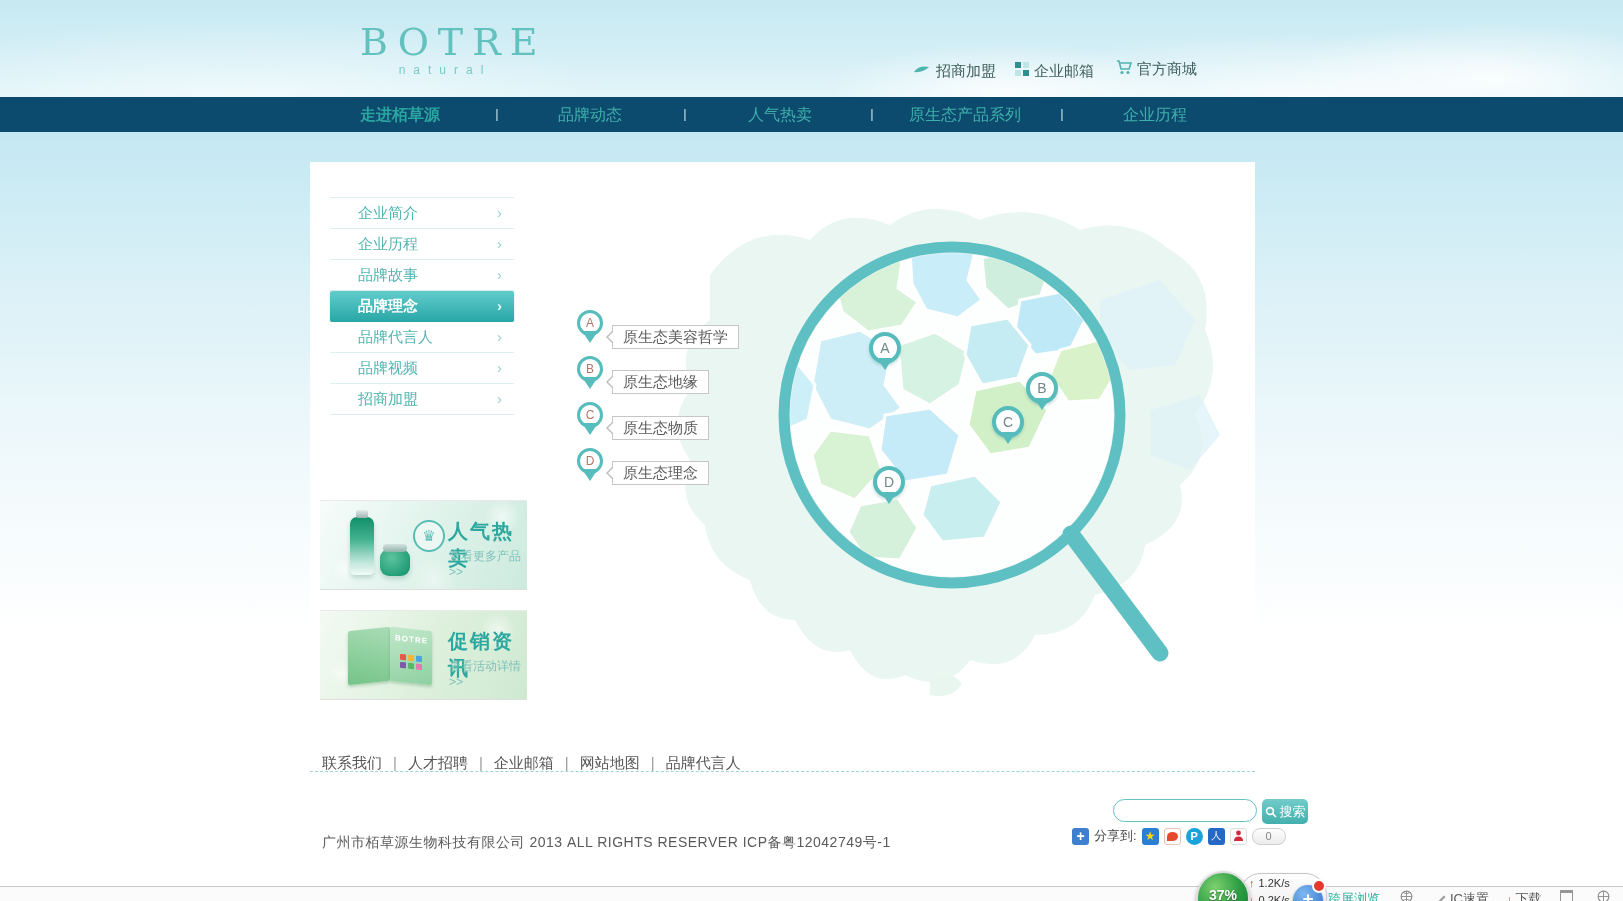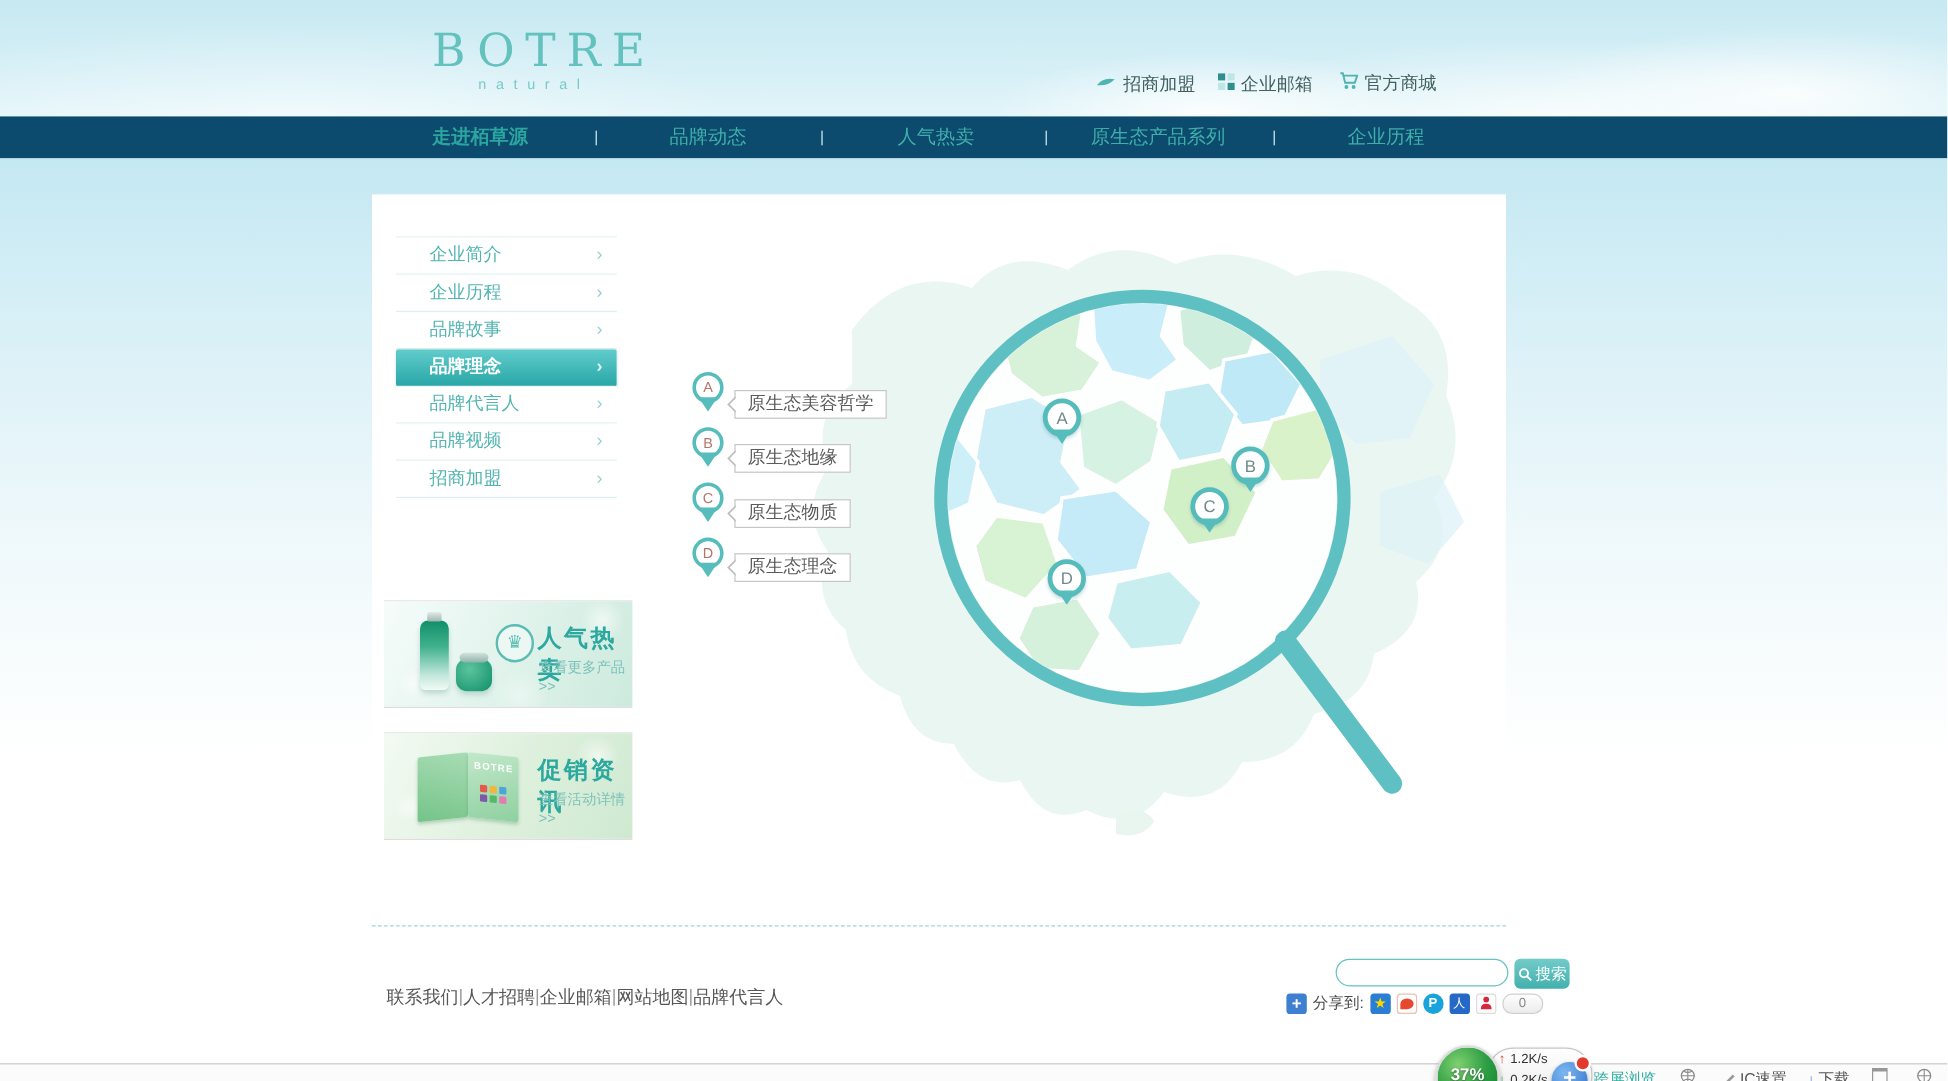--- a/index.html
+++ b/index.html
@@ -101,21 +101,21 @@
     background:linear-gradient(200deg,#a9dcb5 0%,#74c488 100%);transform:skewY(-6deg);
     box-shadow:0 2px 3px rgba(60,130,80,.3);}
   .page-r{position:absolute;left:44px;top:3px;width:42px;height:54px;border-radius:2px;
     background:linear-gradient(160deg,#c2e8ca 0%,#8ed0a0 100%);transform:skewY(6deg);
     box-shadow:0 2px 3px rgba(60,130,80,.3);}
   .book-botre{position:absolute;right:4px;top:6px;font-size:8px;letter-spacing:1px;color:#ffffff;font-weight:bold;}
   .book-dots{position:absolute;left:10px;top:26px;width:6px;height:6px;background:#e5584a;border-radius:1px;
     box-shadow:8px 0 0 #f0b63e, 16px 0 0 #4fa3dd, 0 8px 0 #7f58a8, 8px 8px 0 #58b86a, 16px 8px 0 #e57ab0;}
 
   
-  .footer-links{position:absolute;left:322px;top:822px;display:flex;font-size:15px;color:#565656;}
+  .footer-links{position:absolute;left:322px;top:754px;display:flex;gap:11px;font-size:15px;color:#565656;}
   .footer-links .flink{cursor:pointer;}
   .footer-links .fsep{color:#9a9a9a;}
   .copyright{position:absolute;left:322px;top:834px;font-size:14px;color:#5a5a5a;letter-spacing:.5px;}
 
   
   .search-input{position:absolute;left:1113px;top:799px;width:122px;height:21px;border:1.5px solid #66c1c1;
     border-radius:13px;padding:0 10px;font-size:13px;color:#333;outline:none;background:#fff;}
   .search-btn{position:absolute;left:1262px;top:799px;width:46px;height:25px;border:none;border-radius:5px;
     background:linear-gradient(180deg,#72cbc9 0%,#43b0ad 100%);color:#fff;font-size:13px;cursor:pointer;
     display:flex;align-items:center;justify-content:center;gap:3px;padding:0;}
@@ -320,20 +320,21 @@
     <span class="flink">联系我们</span>
     <span class="fsep">|</span>
     <span class="flink">人才招聘</span>
     <span class="fsep">|</span>
     <span class="flink">企业邮箱</span>
     <span class="fsep">|</span>
     <span class="flink">网站地图</span>
     <span class="fsep">|</span>
     <span class="flink">品牌代言人</span>
   </div>
+  <div class="copyright">广州市栢草源生物科技有限公司 2013 ALL RIGHTS RESERVER ICP备粤12042749号-1</div>
 
   <input class="search-input" type="text" value="" style="">
   <button class="search-btn">
     <span style="display:inline-flex;">
       <svg width="12" height="12" viewBox="0 0 12 12">
           <circle cx="5" cy="5" r="3.4" fill="none" stroke="#ffffff" stroke-width="1.6"></circle>
           <line x1="7.6" y1="7.6" x2="11" y2="11" stroke="#ffffff" stroke-width="1.6"></line>
         </svg>
     </span>
     <span>搜索</span>

